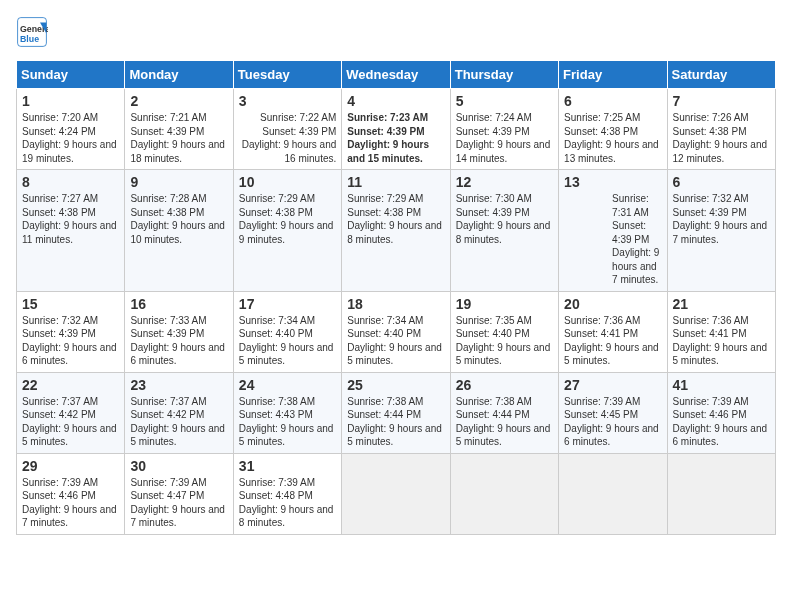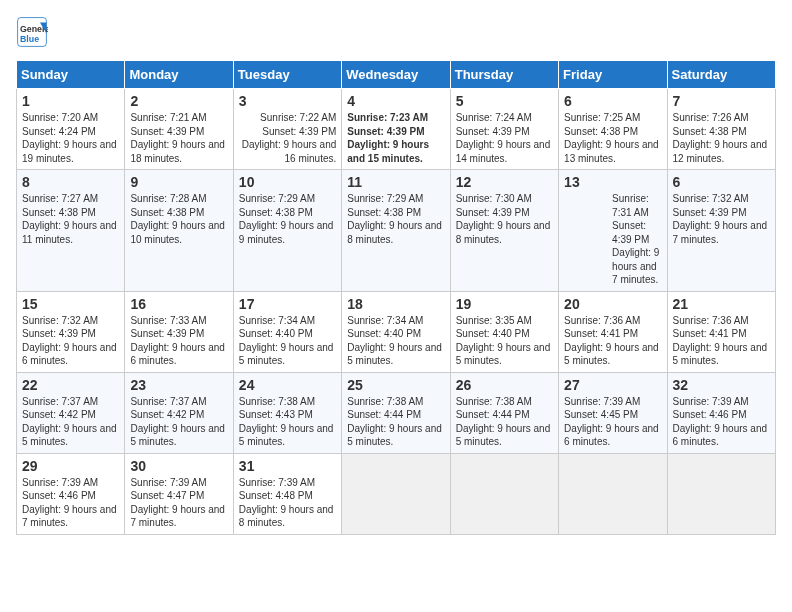--- a/index.html
+++ b/index.html
@@ -230,21 +230,21 @@
 Daylight: 9 hours and 5 minutes.</div>
         </td>
         <td>
           <span class="day-num">18</span>
           <div class="day-info" style="white-space: pre-line;">Sunrise: 7:34 AM
 Sunset: 4:40 PM
 Daylight: 9 hours and 5 minutes.</div>
         </td>
         <td>
           <span class="day-num">19</span>
-          <div class="day-info" style="white-space: pre-line;">Sunrise: 3:35 AM
+          <div class="day-info" style="white-space: pre-line;">Sunrise: 7:35 AM
 Sunset: 4:40 PM
 Daylight: 9 hours and 5 minutes.</div>
         </td>
         <td>
           <span class="day-num">20</span>
           <div class="day-info" style="white-space: pre-line;">Sunrise: 7:36 AM
 Sunset: 4:41 PM
 Daylight: 9 hours and 5 minutes.</div>
         </td>
         <td>
@@ -285,21 +285,21 @@
 Sunset: 4:44 PM
 Daylight: 9 hours and 5 minutes.</div>
         </td>
         <td>
           <span class="day-num">27</span>
           <div class="day-info" style="white-space: pre-line;">Sunrise: 7:39 AM
 Sunset: 4:45 PM
 Daylight: 9 hours and 6 minutes.</div>
         </td>
         <td>
-          <span class="day-num">32</span>
+          <span class="day-num">41</span>
           <div class="day-info" style="white-space: pre-line;">Sunrise: 7:39 AM
 Sunset: 4:46 PM
 Daylight: 9 hours and 6 minutes.</div>
         </td>
       </tr>
       <tr>
         <td>
           <span class="day-num">29</span>
           <div class="day-info" style="white-space: pre-line;">Sunrise: 7:39 AM
 Sunset: 4:46 PM

